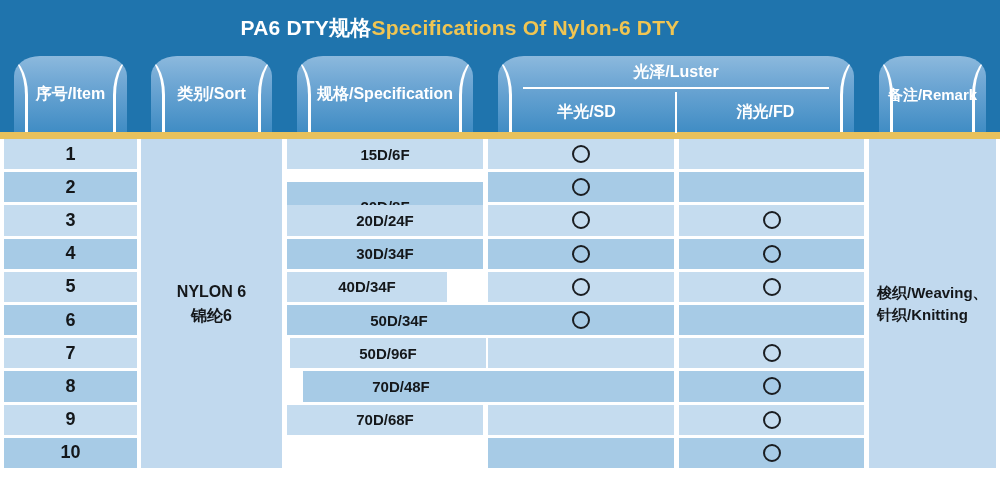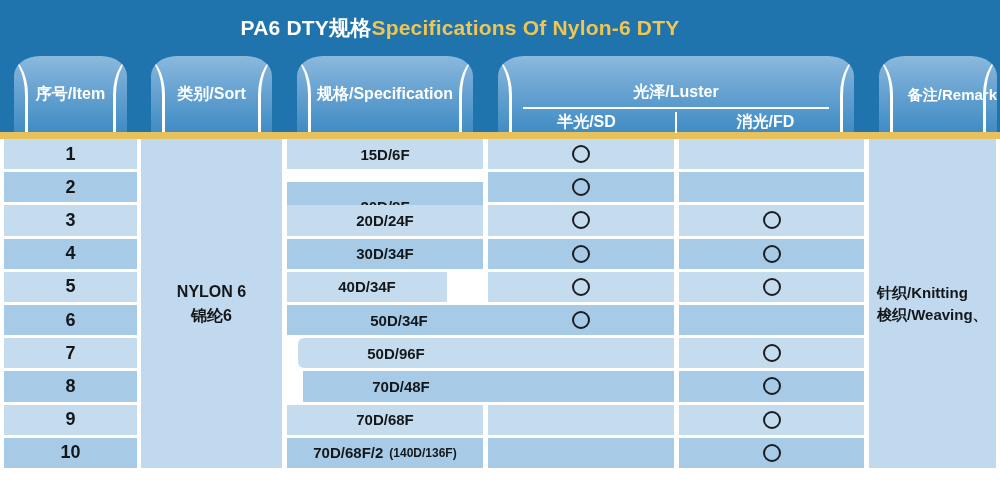--- a/index.html
+++ b/index.html
@@ -119,21 +119,21 @@
     line-height: 1.15;
     z-index: 2;
   }
   .htab-label.small {
     font-size: 15px;
   }
 
   
   .htab.group {
     justify-content: center;
-    padding-top: 26px;
+    padding-top: 6px;
   }
   .htab .group-top {
     font-size: 16px;
     font-weight: bold;
     color: #ffffff;
     z-index: 2;
     margin-bottom: 4px;
   }
   .htab .group-divider {
     width: 86%;
@@ -244,21 +244,21 @@
         <div class="htab-label">规格/Specification</div>
       </div>
       <div class="htab group" style="left: 498px; width: 356px;">
         <div class="group-top">光泽/Luster</div>
         <div class="group-divider"></div>
         <div class="group-subs">
           <div class="group-sub">半光/SD</div>
           <div class="group-sub">消光/FD</div>
         </div>
       </div>
-      <div class="htab" style="left: 879px; width: 118px; align-items: flex-end;">
+      <div class="htab" style="left: 879px; width: 107px;">
         <div class="htab-label small">备注/Remark</div>
       </div>
     </div>
 
   <div class="gold-rule"></div>
 
   <div class="grid" id="grid">
       <div class="cell odd" style="left: 4px; width: 133px; top: 0px; height: 30.2px;">
         <span class="num-text">1</span>
       </div>
@@ -321,21 +321,21 @@
       <div class="cell even" style="left: 287px; width: 224px; top: 166px; height: 30.2px;">
         <span class="spec-text">50D/34F</span>
       </div>
       <div class="cell even" style="left: 488px; width: 186px; top: 166px; height: 30.2px;">
         <span class="mark"></span>
       </div>
       <div class="cell even" style="left: 679px; width: 185px; top: 166px; height: 30.2px;"></div>
       <div class="cell odd" style="left: 4px; width: 133px; top: 199.2px; height: 30.2px;">
         <span class="num-text">7</span>
       </div>
-      <div class="cell odd" style="left: 298px; width: 196px; top: 199.2px; height: 30.2px; border-radius: 6px;">
+      <div class="cell odd" style="left: 290px; width: 196px; top: 199.2px; height: 30.2px;">
         <span class="spec-text">50D/96F</span>
       </div>
       <div class="cell odd" style="left: 488px; width: 186px; top: 199.2px; height: 30.2px;"></div>
       <div class="cell odd" style="left: 679px; width: 185px; top: 199.2px; height: 30.2px;">
         <span class="mark"></span>
       </div>
       <div class="cell even" style="left: 4px; width: 133px; top: 232.4px; height: 30.2px;">
         <span class="num-text">8</span>
       </div>
       <div class="cell even" style="left: 287px; width: 196px; top: 232.4px; height: 30.2px; margin-left: 16px;">
@@ -350,36 +350,32 @@
       </div>
       <div class="cell odd" style="left: 287px; width: 196px; top: 265.6px; height: 30.2px;">
         <span class="spec-text">70D/68F</span>
       </div>
       <div class="cell odd" style="left: 488px; width: 186px; top: 265.6px; height: 30.2px;"></div>
       <div class="cell odd" style="left: 679px; width: 185px; top: 265.6px; height: 30.2px;">
         <span class="mark"></span>
       </div>
       <div class="cell even" style="left: 4px; width: 133px; top: 298.8px; height: 30.2px;">
         <span class="num-text">10</span>
-      </div>
-      <div class="cell even" style="left: 287px; width: 196px; top: 298.8px; height: 30.2px;">
-        <span class="spec-text">70D/68F/2</span>
-        <span class="spec-sub">(140D/136F)</span>
       </div>
       <div class="cell even" style="left: 488px; width: 186px; top: 298.8px; height: 30.2px;"></div>
       <div class="cell even" style="left: 679px; width: 185px; top: 298.8px; height: 30.2px;">
         <span class="mark"></span>
       </div>
       <div class="cell merged" style="left: 141px; width: 141px; top: 0px; height: 329px;">
         <div class="sort-text">
           <div>NYLON 6</div>
           <div>锦纶6</div>
         </div>
       </div>
       <div class="cell merged" style="left: 869px; width: 127px; top: 0px; height: 329px;">
         <div class="remark-text">
+          <div>梭织/Weaving、</div>
           <div>针织/Knitting</div>
-          <div>梭织/Weaving、</div>
         </div>
       </div>
     </div>
 
 </div>
 
 </body></html>

